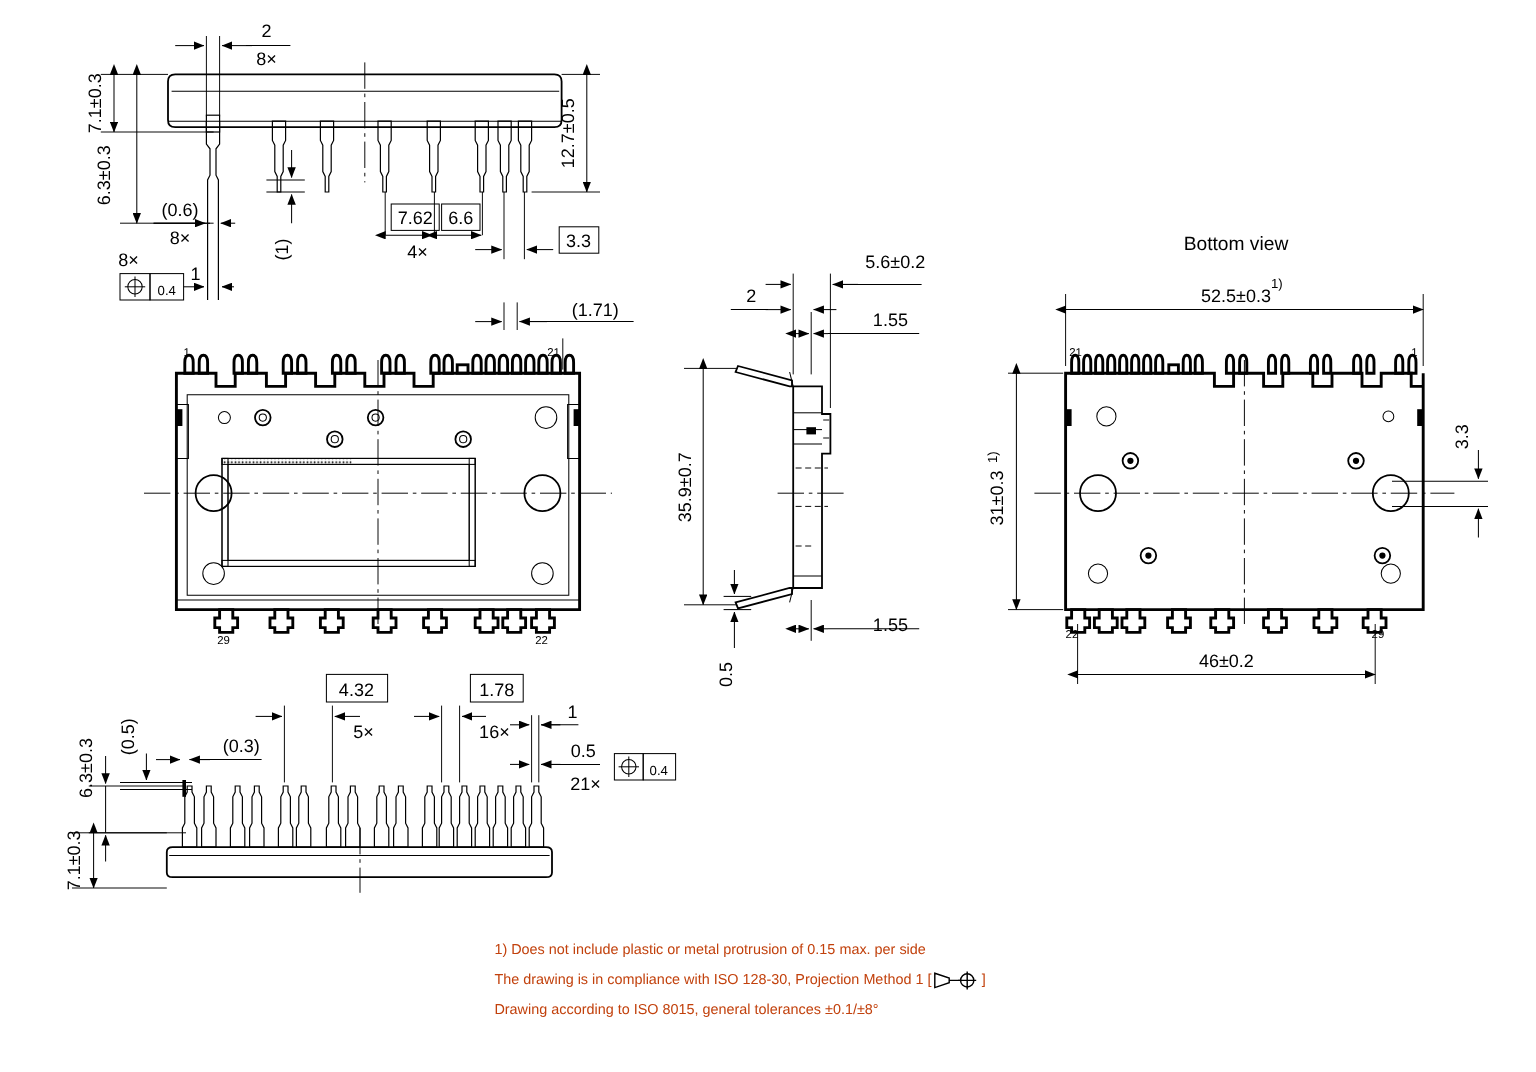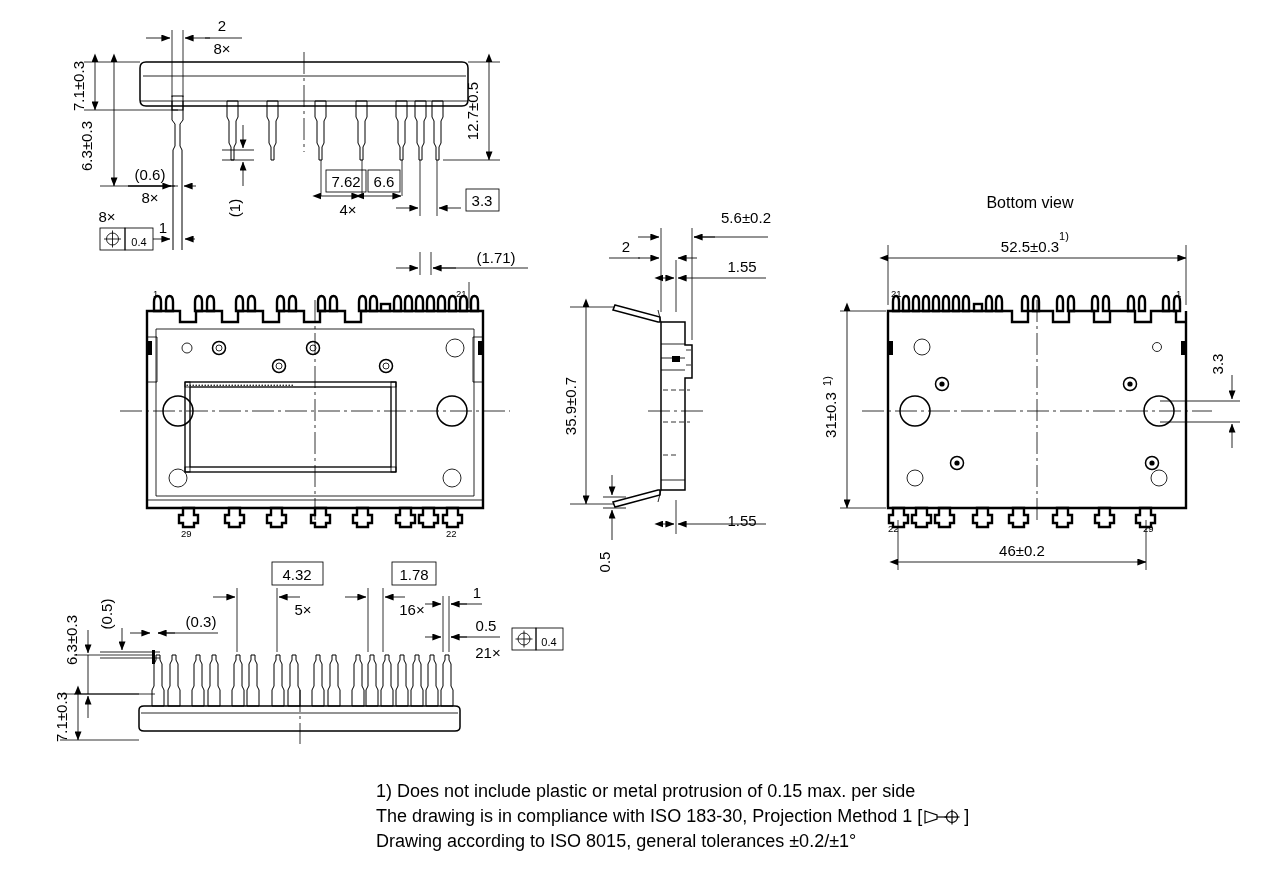--- a/index.html
+++ b/index.html
@@ -47,26 +47,27 @@
     stroke-dasharray: 22 4 3 4;
   }
   .fillblack { fill: #000000; }
   .notes-block {
     position: absolute;
     left: 376px; top: 779px;
     line-height: 25px;
   }
   .note-row {
     font-family: "Liberation Sans", sans-serif;
-    font-size: 18px;
-    color: #000000;
+    font-size: 12px;
+    color: #c2410c;
     white-space: nowrap;
     display: flex;
     align-items: center;
     gap: 0px;
+    margin-left: 36px;
   }
   .projsym { display: inline-block; vertical-align: middle; margin: 0 1px; }
 </style>
 </head>
 <body>
 
 <div id="sheet">
 
   <svg width="1280" height="893" viewBox="0 0 1280 893">
 
@@ -595,30 +596,30 @@
       </g>
     </g>
 
   </svg>
 
   <div class="notes-block">
     <div class="note-row">
       <span>1) Does not include plastic or metal protrusion of 0.15 max. per side</span>
     </div>
     <div class="note-row">
-      <span>The drawing is in compliance with ISO 183-30, Projection Method 1 [</span>
+      <span>The drawing is in compliance with ISO 128-30, Projection Method 1 [</span>
       <svg class="projsym" width="40" height="18" viewBox="0 0 40 18">
 
         <path d="M2,3 L14,7 L14,11 L2,15 Z" fill="none" stroke="#000" stroke-width="1.2"></path>
         <line x1="14" y1="9" x2="24" y2="9" stroke="#000" stroke-width="1.2"></line>
 
         <circle cx="29" cy="9" r="5.5" fill="none" stroke="#000" stroke-width="1.2"></circle>
         <line x1="29" y1="1.5" x2="29" y2="16.5" stroke="#000" stroke-width="1.2"></line>
         <line x1="21.5" y1="9" x2="36.5" y2="9" stroke="#000" stroke-width="1.2"></line>
       </svg>
       <span>]</span>
     </div>
     <div class="note-row">
-      <span>Drawing according to ISO 8015, general tolerances ±0.2/±1°</span>
+      <span>Drawing according to ISO 8015, general tolerances ±0.1/±8°</span>
     </div>
   </div>
 
 </div>
 
 </body></html>

